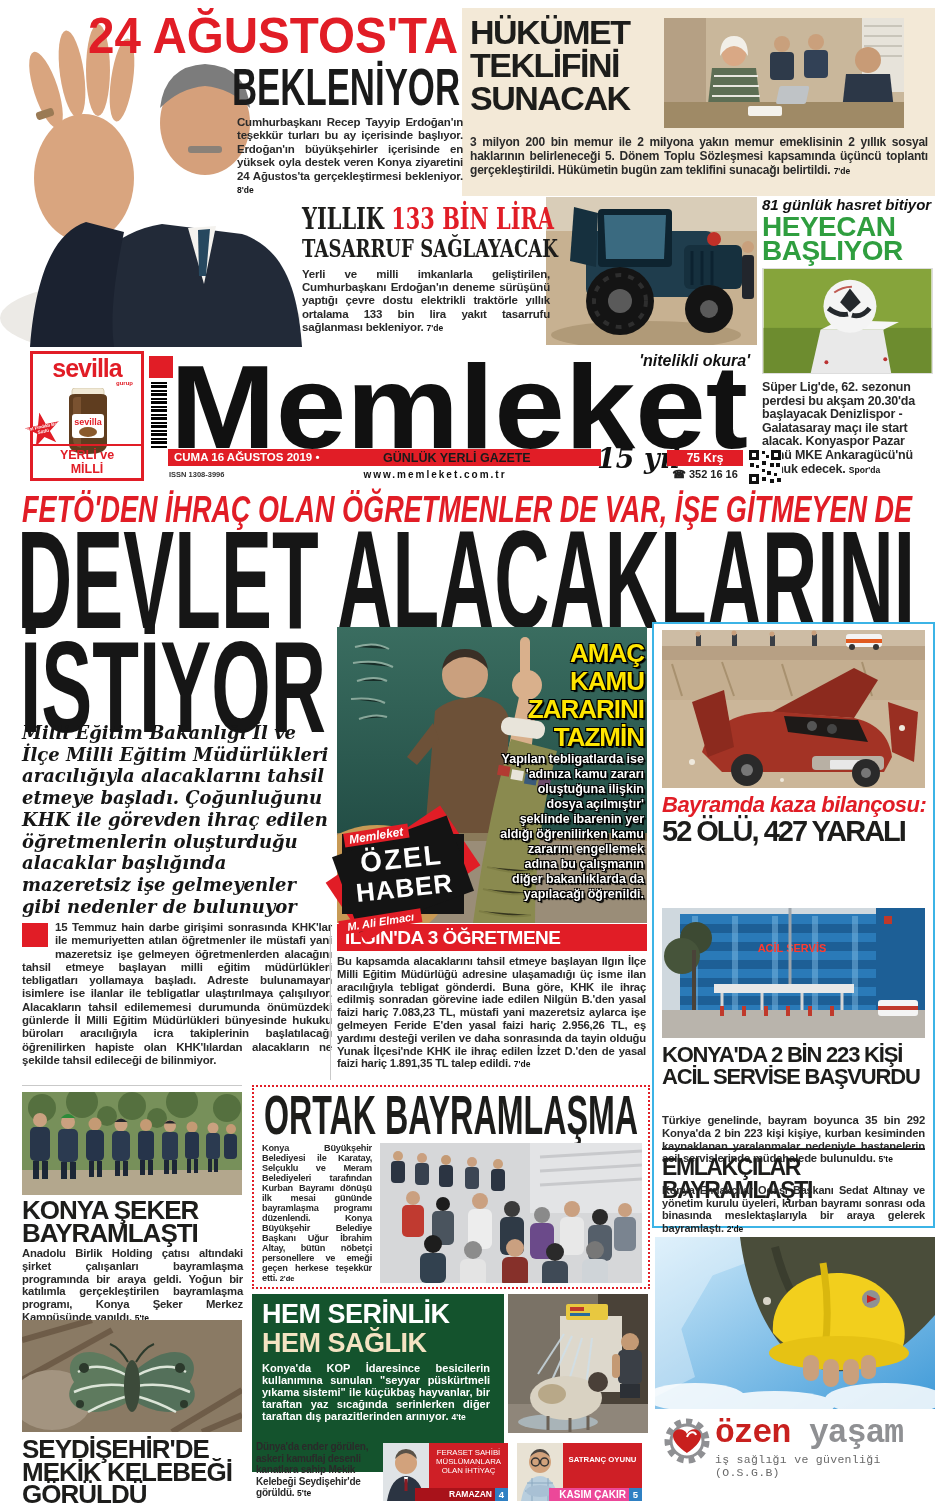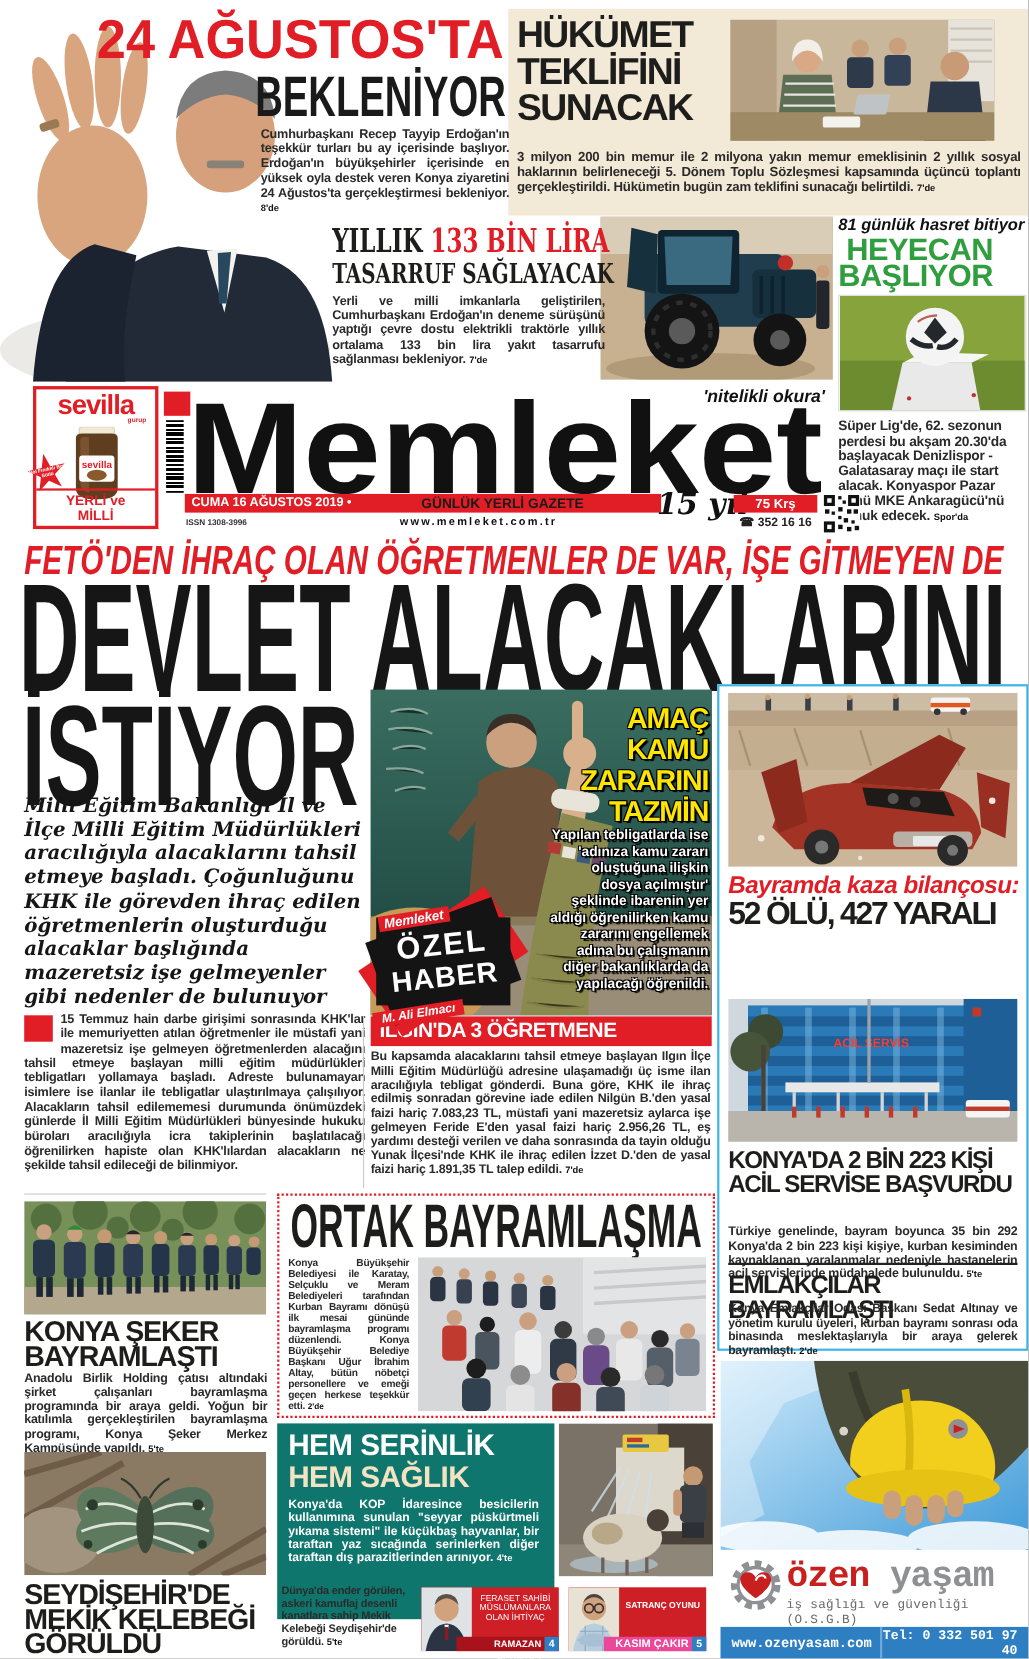--- a/index.html
+++ b/index.html
@@ -131,21 +131,21 @@
     <text x="2" y="22" font-size="25" font-weight="bold" font-family="DejaVu Serif,serif" fill="#1d1d1b" textLength="256" lengthAdjust="spacingAndGlyphs">TASARRUF SAĞLAYACAK</text>
   </svg>
   <div class="ab body" style="left:302px;top:268px;width:248px;font-size:11.5px;line-height:13.2px;">
     <span>Yerli ve milli imkanlarla geliştirilen, Cumhurbaşkanı Erdoğan'ın deneme sürüşünü yaptığı çevre dostu elektrikli traktörle yıllık ortalama 133 bin lira yakıt tasarrufu sağlanması bekleniyor.</span>
     <b class="pr">7'de</b>
   </div>
 
   <div class="ab" style="left:762px;top:196px;font-size:15px;font-weight:bold;font-style:italic;color:#111;">
     <span>81 günlük hasret bitiyor</span>
   </div>
-  <div class="ab hl" style="left:762px;top:215px;font-size:28px;line-height:24px;color:#2f9e3f;letter-spacing:-0.5px;text-align:right;">
+  <div class="ab hl" style="left:762px;top:215px;font-size:28px;line-height:24px;color:#2f9e3f;letter-spacing:-0.5px;">
     <div>HEYECAN</div>
     <div>BAŞLIYOR</div>
   </div>
   <div class="photo" style="left:762px;top:268px;width:171px;height:106px;border:1px solid #ddd;">
     <svg viewBox="0 0 171 106">
       <rect width="171" height="106" fill="#86a43b"></rect>
       <rect y="60" width="171" height="46" fill="#6d8c2f"></rect>
       <polygon points="48,106 58,62 122,62 130,106" fill="#e9e9e9"></polygon>
       <polygon points="58,62 78,52 138,54 122,62" fill="#f6f6f6"></polygon>
       <circle cx="88" cy="38" r="27" fill="#f4f4f4"></circle>
@@ -659,21 +659,21 @@
             <rect x="0" y="18" width="26" height="28" rx="6" fill="#3f4a56"></rect>
           </g>
         <g transform="translate(202,98)">
             <circle cx="13" cy="9" r="9" fill="#777"></circle>
             <rect x="0" y="18" width="26" height="28" rx="6" fill="#cfd4d8"></rect>
           </g>
       </svg>
     </div>
   </div>
 
-  <div class="ab" style="left:252px;top:1294px;width:252px;height:178px;background:#0f766e;">
+  <div class="ab" style="left:252px;top:1294px;width:252px;height:178px;background:#14532d;">
     <div class="ab hl" style="left:10px;top:7px;font-size:27px;color:#fff;letter-spacing:-0.5px;">
       <span>HEM SERİNLİK</span>
     </div>
     <div class="ab hl" style="left:10px;top:36px;font-size:27px;color:#f4e3c2;letter-spacing:-0.5px;">
       <span>HEM SAĞLIK</span>
     </div>
     <div class="ab" style="left:10px;top:68px;width:228px;font-size:11px;line-height:12px;font-weight:bold;color:#fff;text-align:justify;">
       <span>Konya'da KOP İdaresince besicilerin kullanımına sunulan "seyyar püskürtmeli yıkama sistemi" ile küçükbaş hayvanlar, bir taraftan yaz sıcağında serinlerken diğer taraftan dış parazitlerinden arınıyor.</span>
       <b class="pr" style="color:#fff;">4'te</b>
     </div>
@@ -812,24 +812,15 @@
         <path d="M24,17 C21,10 10,11 10,19 C10,27 24,36 24,36 C24,36 38,27 38,19 C38,11 27,10 24,17 Z" fill="#c8201e"></path>
         <path d="M24,20 C26,14 32,14 33,18" stroke="#fff" stroke-width="2" fill="none"></path>
       </svg>
       <div class="ab" style="left:60px;top:6px;font-size:33px;font-weight:bold;letter-spacing:-1px;">
         <span style="color:#c8201e;">özen</span><span style="color:#8f9093;"> </span><span style="color:#8f9093;">yaşam</span>
       </div>
       <div class="ab" style="left:60px;top:44px;width:212px;font-size:11.5px;color:#6a6a6a;letter-spacing:0.3px;">
         <span>iş sağlığı ve güvenliği (O.S.G.B)</span>
       </div>
     </div>
-    <div class="ab" style="left:0;bottom:0;width:280px;height:29px;background:#2d7fc1;display:flex;align-items:center;">
-      <div style="flex:1.1;color:#fff;font-weight:bold;font-size:12.5px;padding-left:10px;">
-        <span>www.ozenyasam.com</span>
-      </div>
-      <div style="width:2px;height:29px;background:#6fa9d8;"></div>
-      <div style="flex:1;color:#fff;font-weight:bold;font-size:12px;text-align:right;padding-right:10px;">
-        <span>Tel: 0 332 501 97 40</span>
-      </div>
-    </div>
   </div>
 
 </div>
 
 </body></html>

